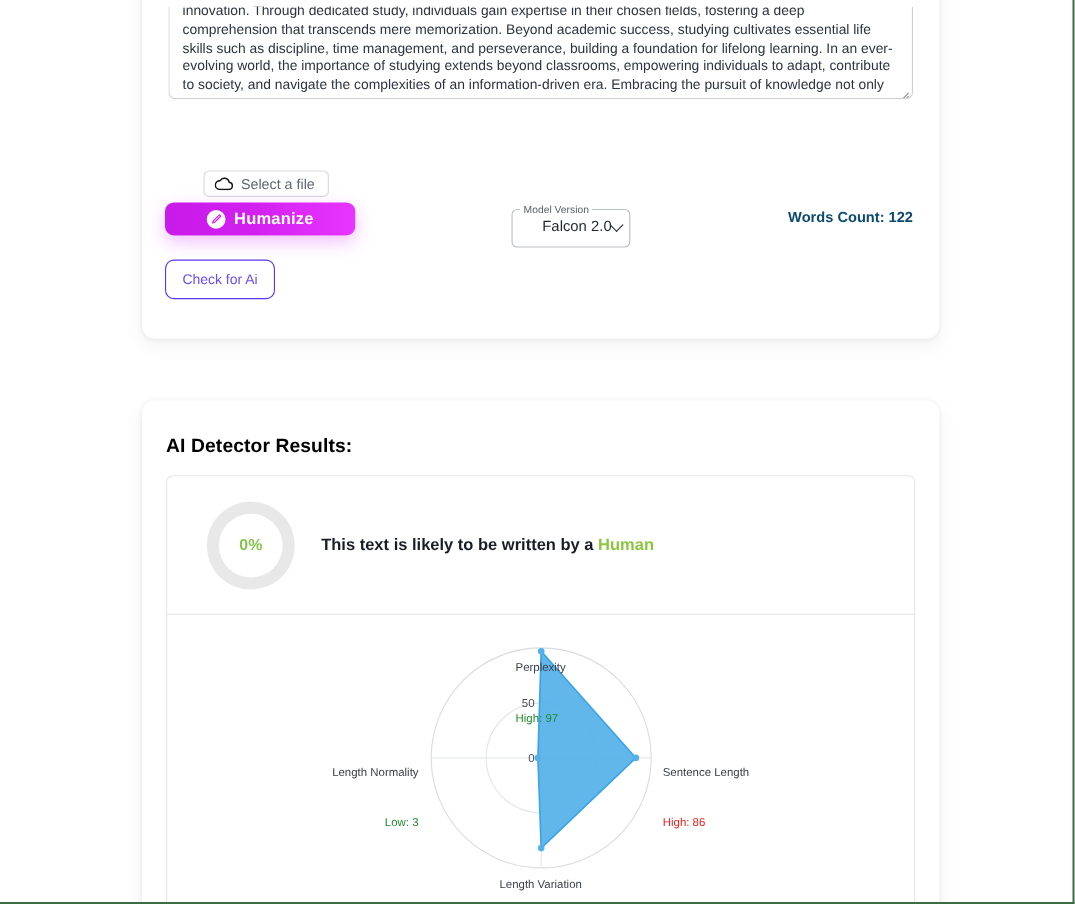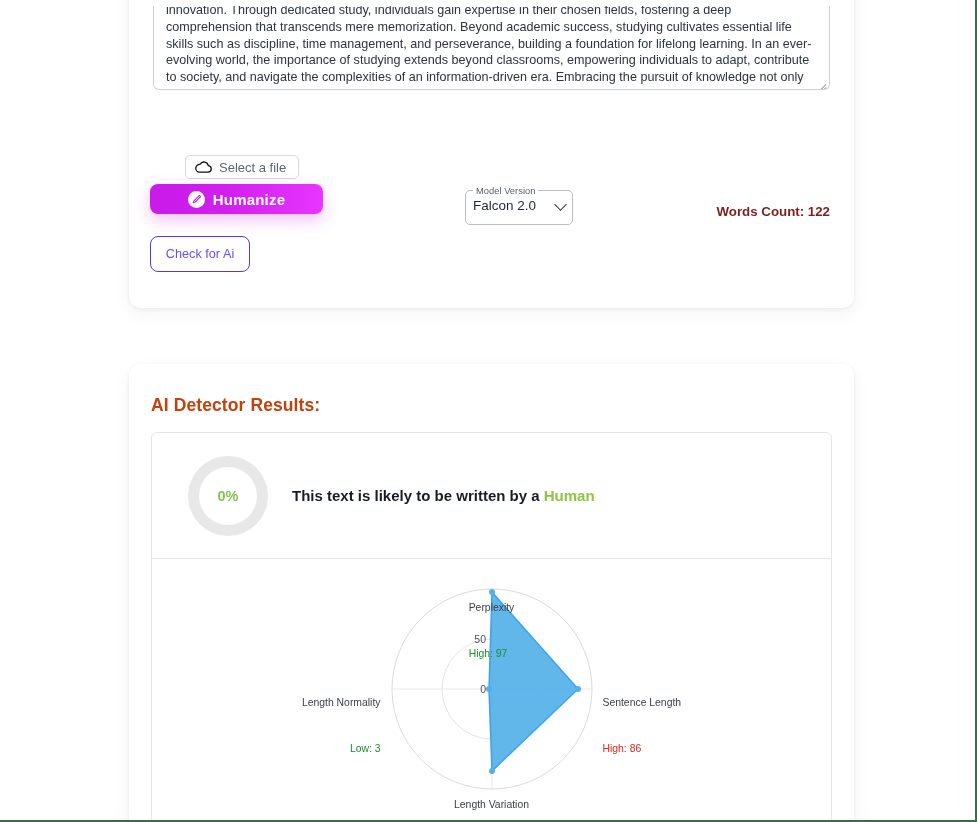--- a/index.html
+++ b/index.html
@@ -124,37 +124,38 @@
   .model-select {
     position: absolute; inset: 0;
     width: 100%; height: 100%;
     border: none; background: transparent;
     padding: 0 6px 0 8px;
     font-family: "Liberation Sans", sans-serif;
     font-size: 13.5px;
     color: #1f2833;
     appearance: none; -webkit-appearance: none;
     cursor: pointer;
+    margin-left: 20px;
   }
   .model-caret {
     position: absolute; right: 8px; top: 15px;
     width: 9px; height: 9px;
     border-right: 1.6px solid #2c2f36;
     border-bottom: 1.6px solid #2c2f36;
     transform: rotate(45deg);
     pointer-events: none;
   }
 
   
   .words-count {
     position: absolute;
-    right: 24px; top: 264px;
+    right: 24px; top: 250px;
     font-size: 13.3px;
     font-weight: 700;
-    color: #7f1d1d;
+    color: #0c4a6e;
   }
 
   
   .check-ai-btn {
     position: absolute;
     left: 21px; top: 296px;
     width: 100px; height: 36px;
     border: 1.6px solid #5b35f0;
     border-radius: 8px;
     background: #fff;
@@ -166,21 +167,21 @@
 
   
   #results-card {
     left: 129px; top: 364px; width: 725px; height: 480px;
     padding: 20px 22px 0 22px;
   }
   .results-title {
     margin: 11px 0 0 0;
     font-size: 17.5px;
     font-weight: 700;
-    color: #c2410c;
+    color: #000000;
     letter-spacing: .1px;
   }
   .inner-panel {
     margin-top: 16px;
     border: 1px solid #e3e6ea;
     border-radius: 6px;
     background: #fff;
   }
   .verdict-row {
     display: flex; align-items: center;

